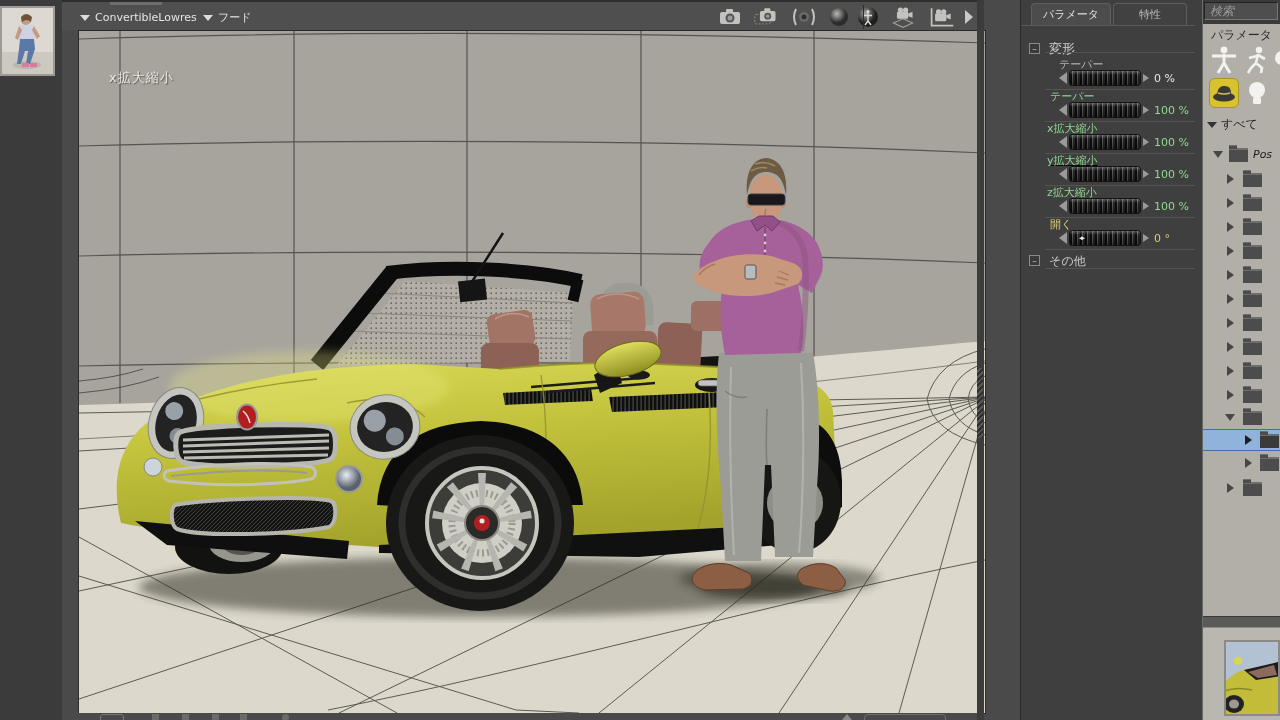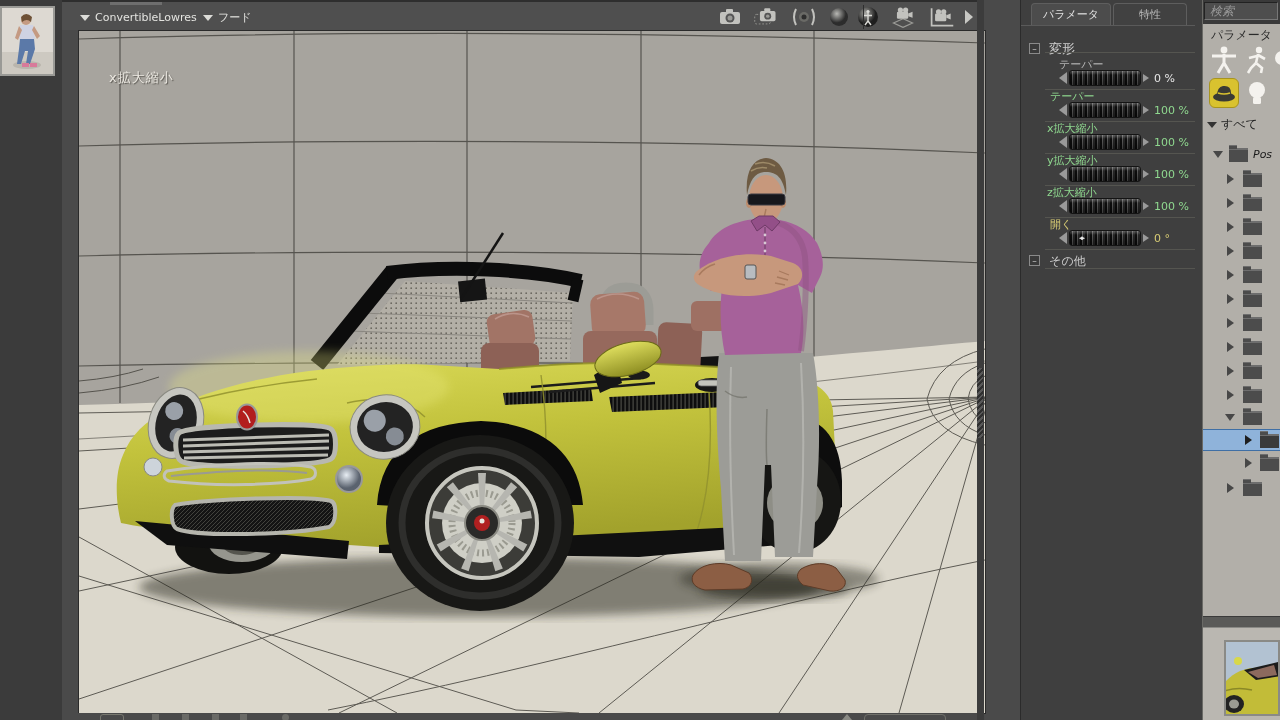--- a/index.html
+++ b/index.html
@@ -461,21 +461,21 @@
       <div class="dial-row" style="top:13px;">
         <span class="arrw arr-l"></span>
         <span class="dial"></span>
         <span class="arrw arr-rs"></span>
         <span class="dial-value" style="color: rgb(143, 216, 143);">100 %</span>
         <span class="arrw arr-rb"></span>
       </div>
     </div>
     <div class="psep" style="top:153px;"></div>
 
-    <div class="abs" style="left:0;top:153px;width:211px;">
+    <div class="abs" style="left:0;top:153px;width:211px;text-decoration:underline;">
       <div class="dial-label" style="margin-left: 26px; color: rgb(143, 216, 143);">y拡大縮小</div>
       <div class="dial-row" style="top:13px;">
         <span class="arrw arr-l"></span>
         <span class="dial"></span>
         <span class="arrw arr-rs"></span>
         <span class="dial-value" style="color: rgb(143, 216, 143);">100 %</span>
         <span class="arrw arr-rb"></span>
       </div>
     </div>
     <div class="psep" style="top:185px;"></div>

